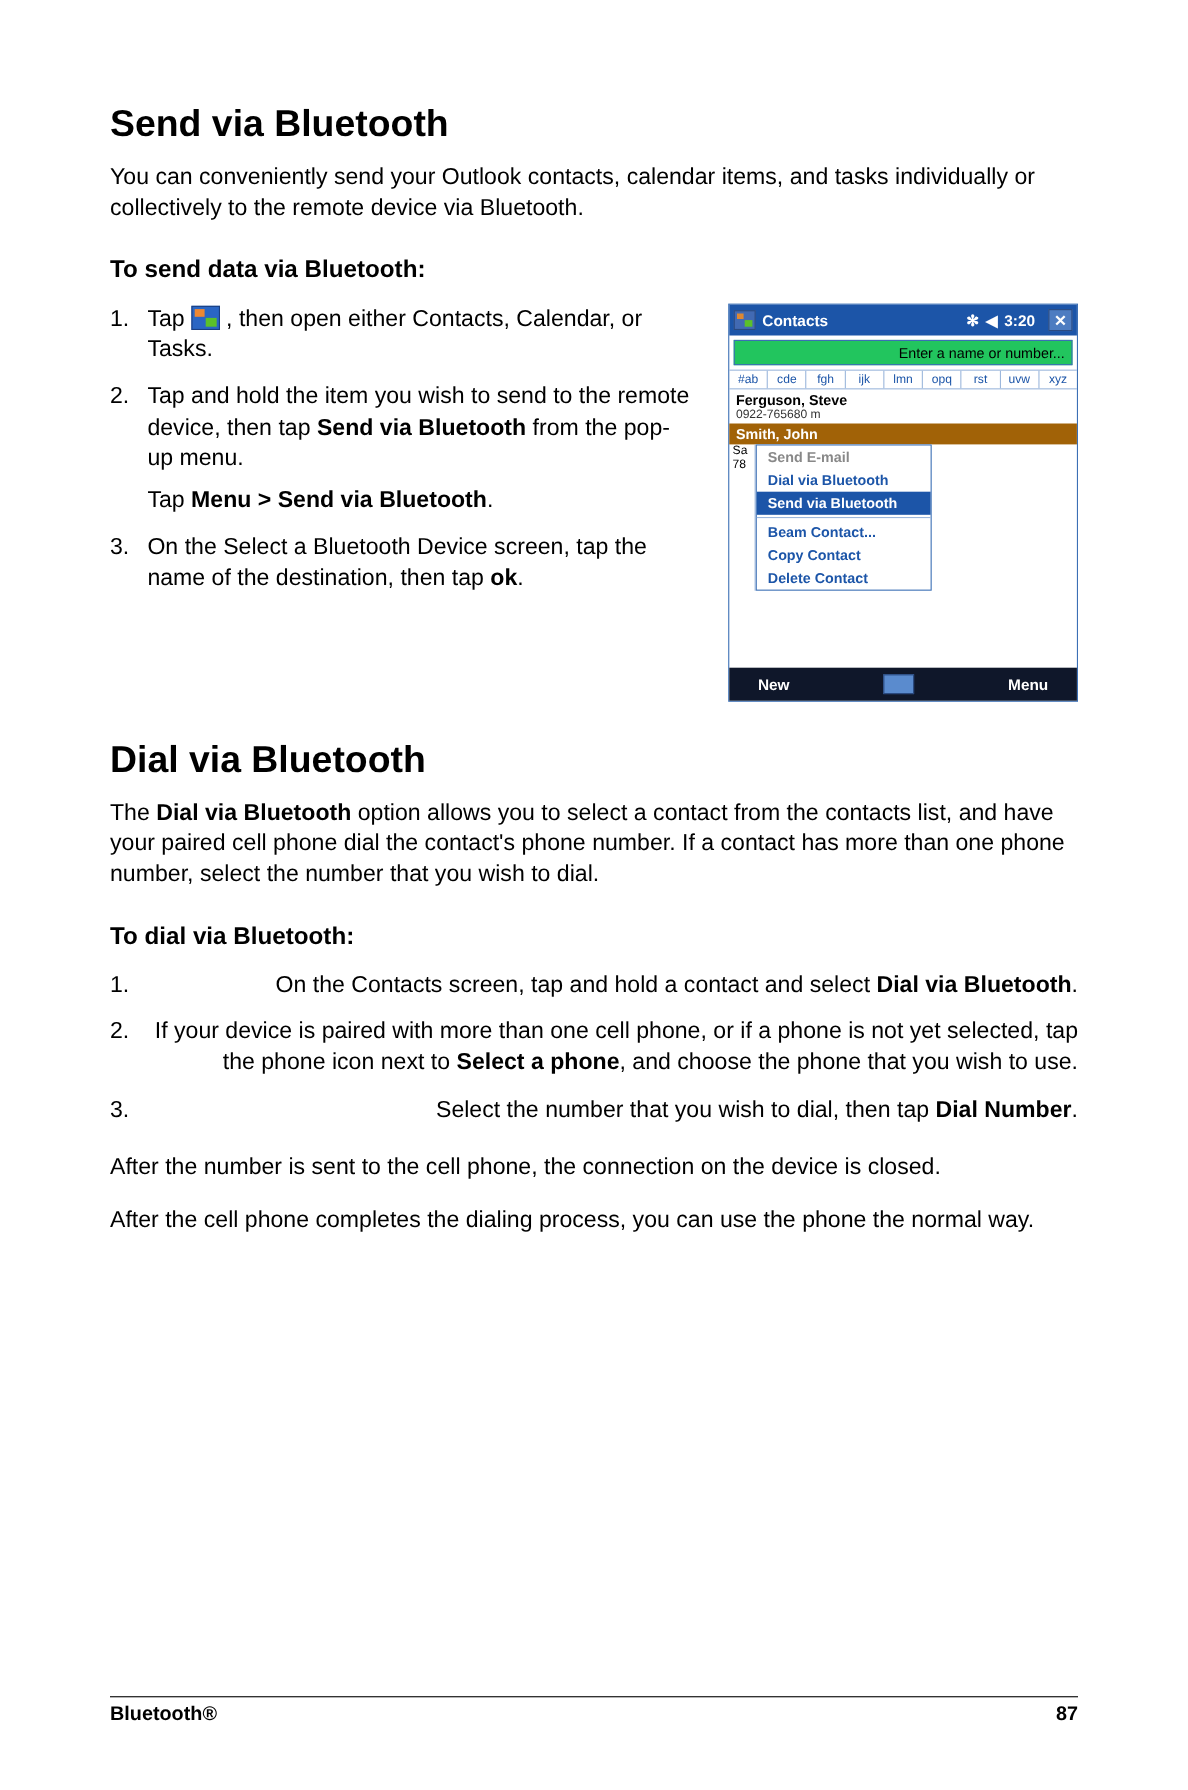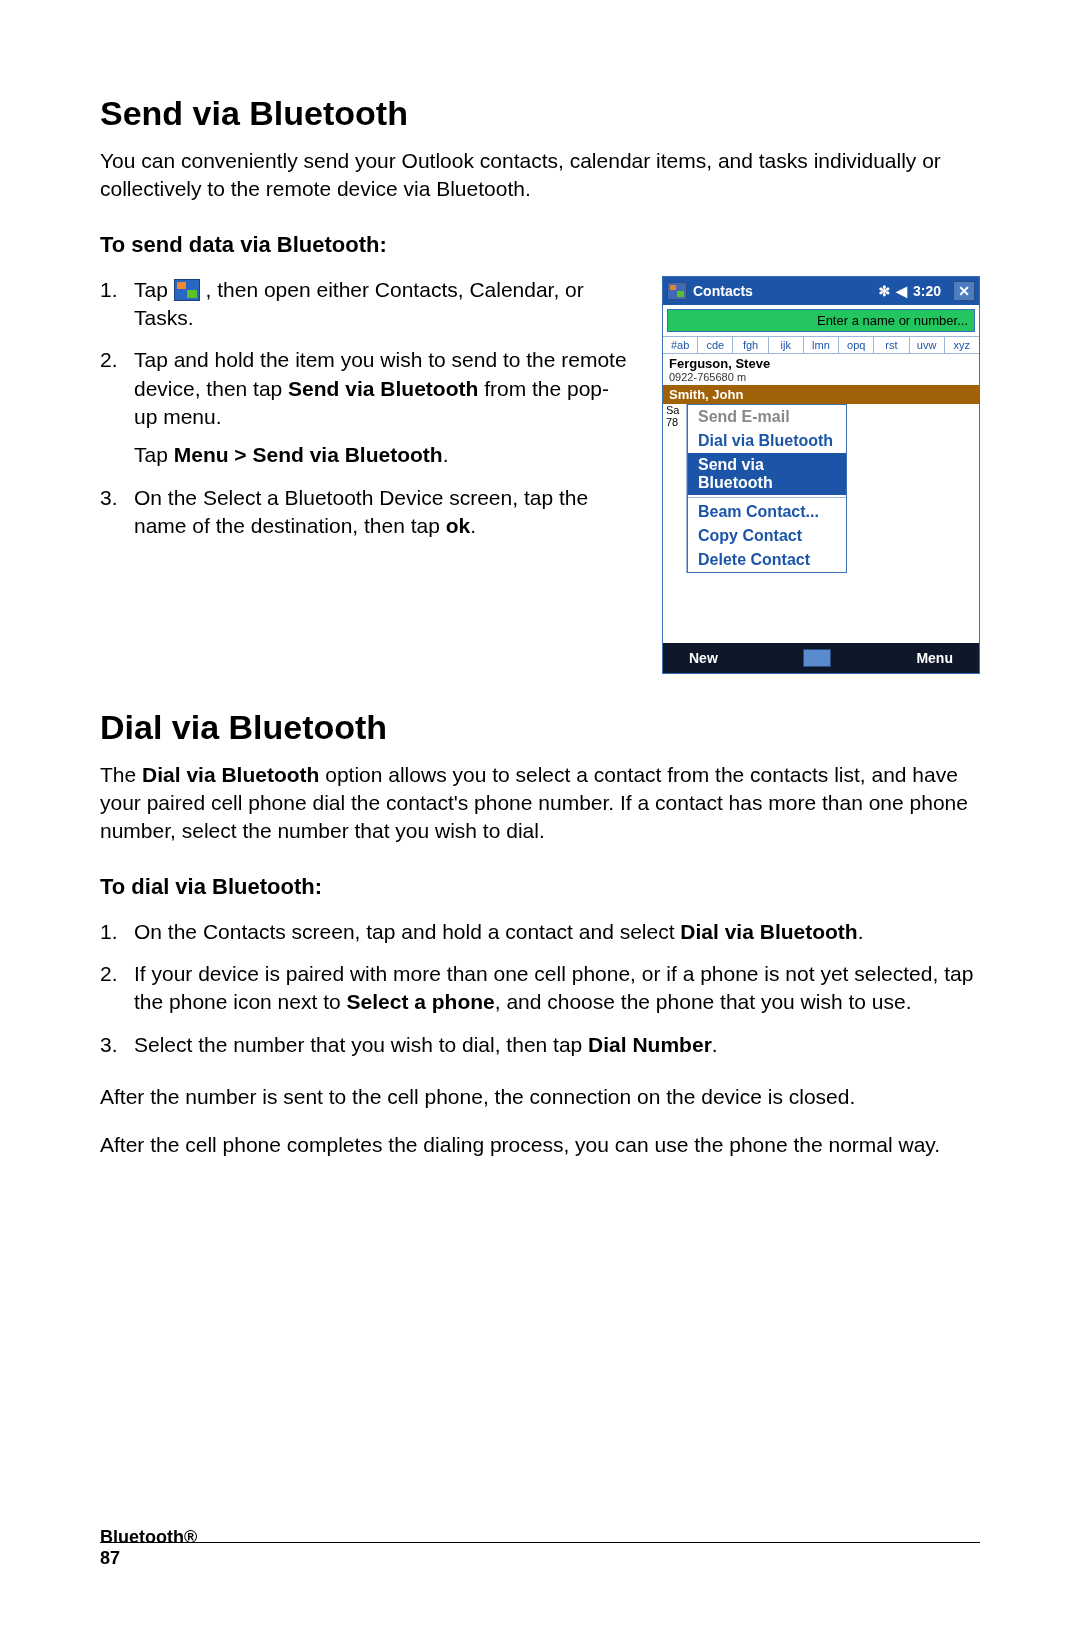--- a/index.html
+++ b/index.html
@@ -12,42 +12,42 @@
   .two-col .left { flex: 1; }
   ol { list-style: none; counter-reset: step; padding-left: 34px; }
   ol > li { counter-increment: step; position: relative; font-size: 21px; line-height: 1.35; margin-bottom: 14px; }
   ol > li::before { content: counter(step) "."; position: absolute; left: -34px; }
   ol > li .sub { display: block; margin-top: 10px; }
   .start-icon { display: inline-block; width: 26px; height: 22px; background: #2a66c4; border: 1px solid #1a3f82; vertical-align: -4px; position: relative; }
   .start-icon::before { content: ""; position: absolute; left: 2px; top: 2px; width: 9px; height: 7px; background: #e83; }
   .start-icon::after { content: ""; position: absolute; right: 2px; bottom: 2px; width: 10px; height: 8px; background: #5bc12a; }
   p.body { font-size: 21px; line-height: 1.35; margin-bottom: 20px; }
   .footer-rule { border-top: 1px solid #000; position: absolute; left: 100px; right: 100px; bottom: 84px; }
-  .footer { position: absolute; left: 100px; right: 100px; bottom: 58px; display: flex; justify-content: space-between; font-size: 18px; font-weight: bold; flex-direction: column; }
+  .footer { position: absolute; left: 100px; right: 100px; bottom: 58px; display: flex; justify-content: space-between; font-size: 18px; font-weight: bold; }
   
   .shot { width: 318px; border: 1px solid #3b6fb5; background: #fff; font-family: Tahoma, Arial, sans-serif; font-size: 14px; }
   .shot .titlebar { background: #1c55a8; color: #fff; height: 28px; display: flex; align-items: center; padding: 0 4px; gap: 6px; }
   .shot .titlebar .win { width: 20px; height: 18px; background: #426ab3; border: 1px solid #2a4a80; position: relative; }
   .shot .titlebar .win::before { content:""; position:absolute; left:2px; top:2px; width:6px; height:5px; background:#d83; }
   .shot .titlebar .win::after { content:""; position:absolute; right:2px; bottom:2px; width:7px; height:6px; background:#5bc12a; }
   .shot .titlebar .ttl { font-weight: bold; flex: 1; }
   .shot .titlebar .tray { display: flex; align-items: center; gap: 6px; font-weight: bold; }
   .shot .titlebar .close { width: 22px; height: 20px; background: #4d7cc1; color:#fff; display:flex; align-items:center; justify-content:center; font-weight:bold; border:1px solid #2a4a80; margin-left:6px; }
   .shot .search { border: 1px solid #3b6fb5; margin: 4px; padding: 3px 6px; font-size: 13px; background: #22c55e; text-align: right; }
   .shot .alpha { display: flex; border-top: 1px solid #9cb7dc; border-bottom: 1px solid #9cb7dc; }
   .shot .alpha span { flex: 1; text-align: center; font-size: 11px; padding: 2px 0; border-right: 1px solid #9cb7dc; color:#1c55a8; }
   .shot .alpha span:last-child { border-right: none; }
   .shot .row { padding: 2px 6px; }
   .shot .row .name { font-weight: bold; font-size: 13px; }
   .shot .row .num { font-size: 11px; color: #333; }
   .shot .row.sel { background: #a16207; color: #fff; }
   .shot .below { display: flex; }
   .shot .below .clip { border-right: 1px solid #9cb7dc; width: 24px; font-size: 11px; padding-left: 3px; line-height: 1.15; }
   .shot .menu { margin: 0 0 0 0; border: 1px solid #3b6fb5; background: #fff; width: 160px; }
-  .shot .menu .mi { padding: 3px 10px; font-size: 16px; color: #1c55a8; font-weight: bold; }
+  .shot .menu .mi { padding: 3px 10px; font-size: 13px; color: #1c55a8; font-weight: bold; }
   .shot .menu .mi.dis { color: #888; }
   .shot .menu .mi.hl { background: #1c55a8; color: #fff; }
   .shot .menu .sep { border-top: 1px solid #9cb7dc; margin: 2px 0; }
   .shot .blank { height: 70px; }
   .shot .bbar { background: #0f172a; color: #fff; height: 30px; display: flex; align-items: center; justify-content: space-between; padding: 0 26px; font-weight: bold; font-size: 14px; }
   .shot .bbar .kbd { width: 28px; height: 18px; background: #5a8bce; border: 1px solid #2a4a80; }
 </style>
 </head>
 <body>
 
@@ -132,21 +132,21 @@
     </div>
   </div>
 
   <h1>Dial via Bluetooth</h1>
   <p class="intro">
     <span>The </span><b>Dial via Bluetooth</b><span> option allows you to select a contact from the contacts list, and have your paired cell phone dial the contact's phone number. If a contact has more than one phone number, select the number that you wish to dial.</span>
   </p>
 
   <h2>To dial via Bluetooth:</h2>
 
-  <ol style="margin-bottom:24px;">
+  <ol style="margin-bottom:24px;text-align:right;">
     <li>
       <span>On the Contacts screen, tap and hold a contact and select </span><b>Dial via Bluetooth</b><span>.</span>
     </li>
     <li>
       <span>If your device is paired with more than one cell phone, or if a phone is not yet selected, tap the phone icon next to </span><b>Select a phone</b><span>, and choose the phone that you wish to use.</span>
     </li>
     <li>
       <span>Select the number that you wish to dial, then tap </span><b>Dial Number</b><span>.</span>
     </li>
   </ol>

